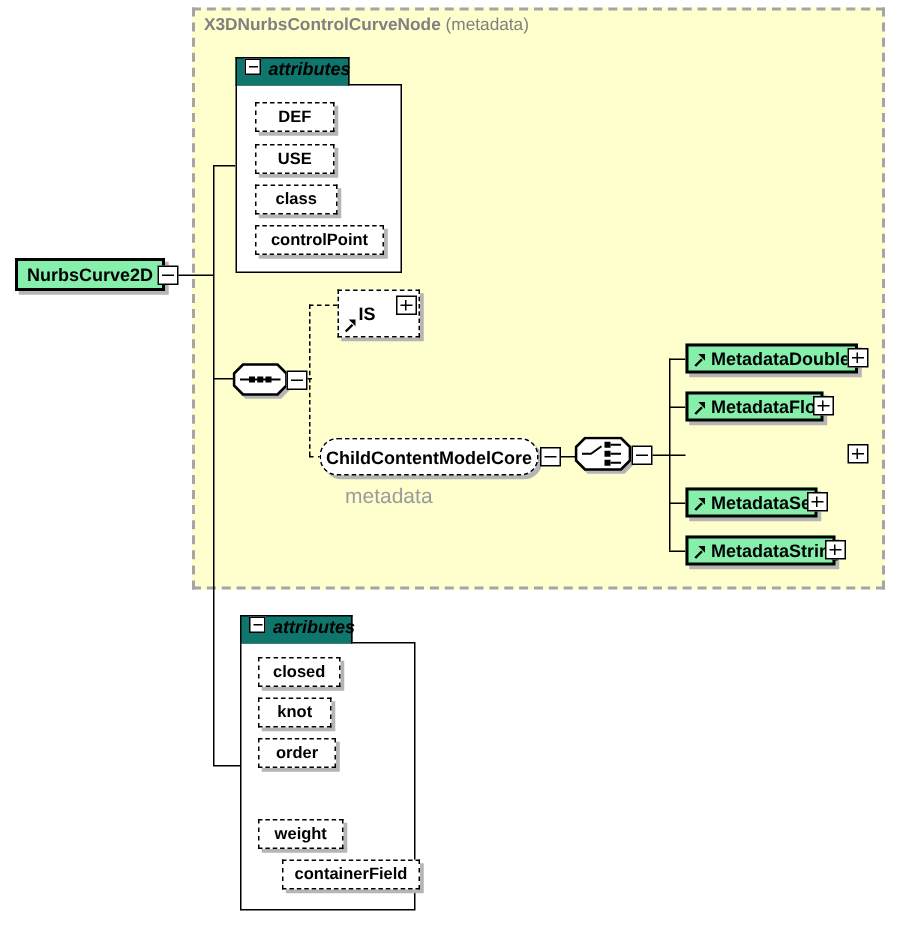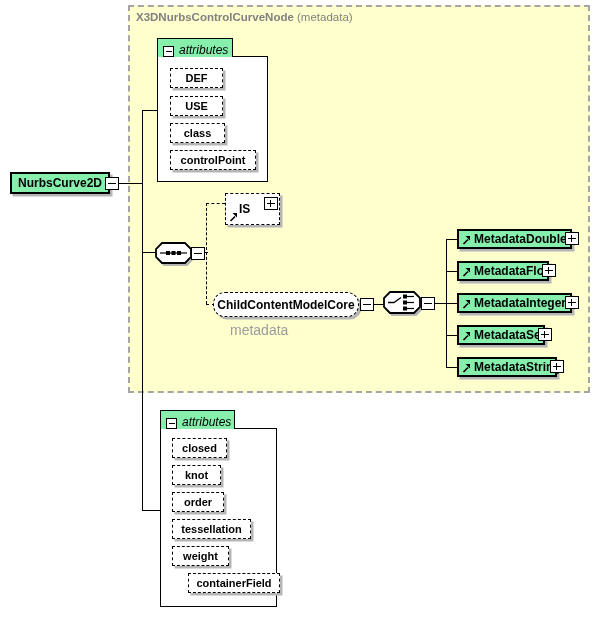--- a/index.html
+++ b/index.html
@@ -33,23 +33,23 @@
   .el-dashed.ref{padding-left:13px;}
   .rounded{border-radius:12px;justify-content:center;}
 
   
   .attr{position:absolute;background:#fff;border:1px dashed #000;
     box-shadow:2.5px 2.5px 0 #B5B5B5;font-weight:bold;font-size:11px;color:#000;
     display:flex;align-items:center;justify-content:center;z-index:5;box-sizing:border-box;white-space:nowrap;}
 
   
   .grp-body{position:absolute;background:#fff;border:1px solid #000;z-index:3;box-sizing:border-box;}
-  .grp-tab{position:absolute;background:#86efac;border:1px solid #000;border-bottom:none;z-index:4;
-    display:flex;align-items:flex-end;gap:5px;padding-left:5px;font-style:italic;font-size:12px;color:#000;
-    box-sizing:border-box;white-space:nowrap;}
+  .grp-tab{position:absolute;background:#0f766e;border:1px solid #000;border-bottom:none;z-index:4;
+    display:flex;align-items:flex-start;gap:5px;padding-left:5px;font-style:italic;font-size:12px;color:#000;
+    box-sizing:border-box;white-space:nowrap;font-weight:bold;}
   .minibox{width:11px;height:11px;border:1px solid #000;position:relative;flex:none;background:#fff;box-sizing:border-box;}
   .minibox::before{content:"";position:absolute;left:1.5px;right:1.5px;top:3.5px;height:1px;background:#000;}
 
   
   .ctrl{position:absolute;width:14px;height:13px;background:#fff;border:1px solid #000;z-index:6;box-sizing:border-box;}
   .ctrl::before{content:"";position:absolute;left:2px;right:2px;top:calc(50% - 1px);height:1px;background:#000;}
   .ctrl.plus::after{content:"";position:absolute;top:2px;bottom:2px;left:calc(50% - 1px);width:1px;background:#000;}
 
   
   .ref-arrow{position:absolute;left:3px;bottom:2px;z-index:7;}
@@ -158,27 +158,20 @@
 
   <div class="el ref" style="left:457px;top:261px;width:92px;height:20px;">
     <svg class="ref-arrow" width="9" height="10" viewBox="0 0 9 10">
       <path d="M1.5,9 L6,4.5" stroke="#000" stroke-width="1.6" fill="none"></path>
         <path d="M3.5,1 L8,1 L8,5.5 Z" fill="#000"></path>
     </svg>
     <span>MetadataFloat</span>
   </div>
   <div class="ctrl plus" style="left:542px;top:264px;"></div>
 
-  <div class="el ref" style="left:457px;top:293px;width:115px;height:20px;">
-    <svg class="ref-arrow" width="9" height="10" viewBox="0 0 9 10">
-      <path d="M1.5,9 L6,4.5" stroke="#000" stroke-width="1.6" fill="none"></path>
-        <path d="M3.5,1 L8,1 L8,5.5 Z" fill="#000"></path>
-    </svg>
-    <span>MetadataInteger</span>
-  </div>
   <div class="ctrl plus" style="left:565px;top:296px;"></div>
 
   <div class="el ref" style="left:457px;top:325px;width:88px;height:20px;">
     <svg class="ref-arrow" width="9" height="10" viewBox="0 0 9 10">
       <path d="M1.5,9 L6,4.5" stroke="#000" stroke-width="1.6" fill="none"></path>
         <path d="M3.5,1 L8,1 L8,5.5 Z" fill="#000"></path>
     </svg>
     <span>MetadataSet</span>
   </div>
   <div class="ctrl plus" style="left:538px;top:328px;"></div>
@@ -199,23 +192,20 @@
   </div>
   <div class="attr" style="left:172px;top:438px;width:55px;height:20px;">
     <span>closed</span>
   </div>
   <div class="attr" style="left:172px;top:465px;width:49px;height:20px;">
     <span>knot</span>
   </div>
   <div class="attr" style="left:172px;top:492px;width:52px;height:20px;">
     <span>order</span>
   </div>
-  <div class="attr" style="left:172px;top:519px;width:79px;height:20px;">
-    <span>tessellation</span>
-  </div>
   <div class="attr" style="left:172px;top:546px;width:57px;height:20px;">
     <span>weight</span>
   </div>
   <div class="attr" style="left:188px;top:573px;width:92px;height:20px;">
     <span>containerField</span>
   </div>
 
 </div>
 
 </body></html>

